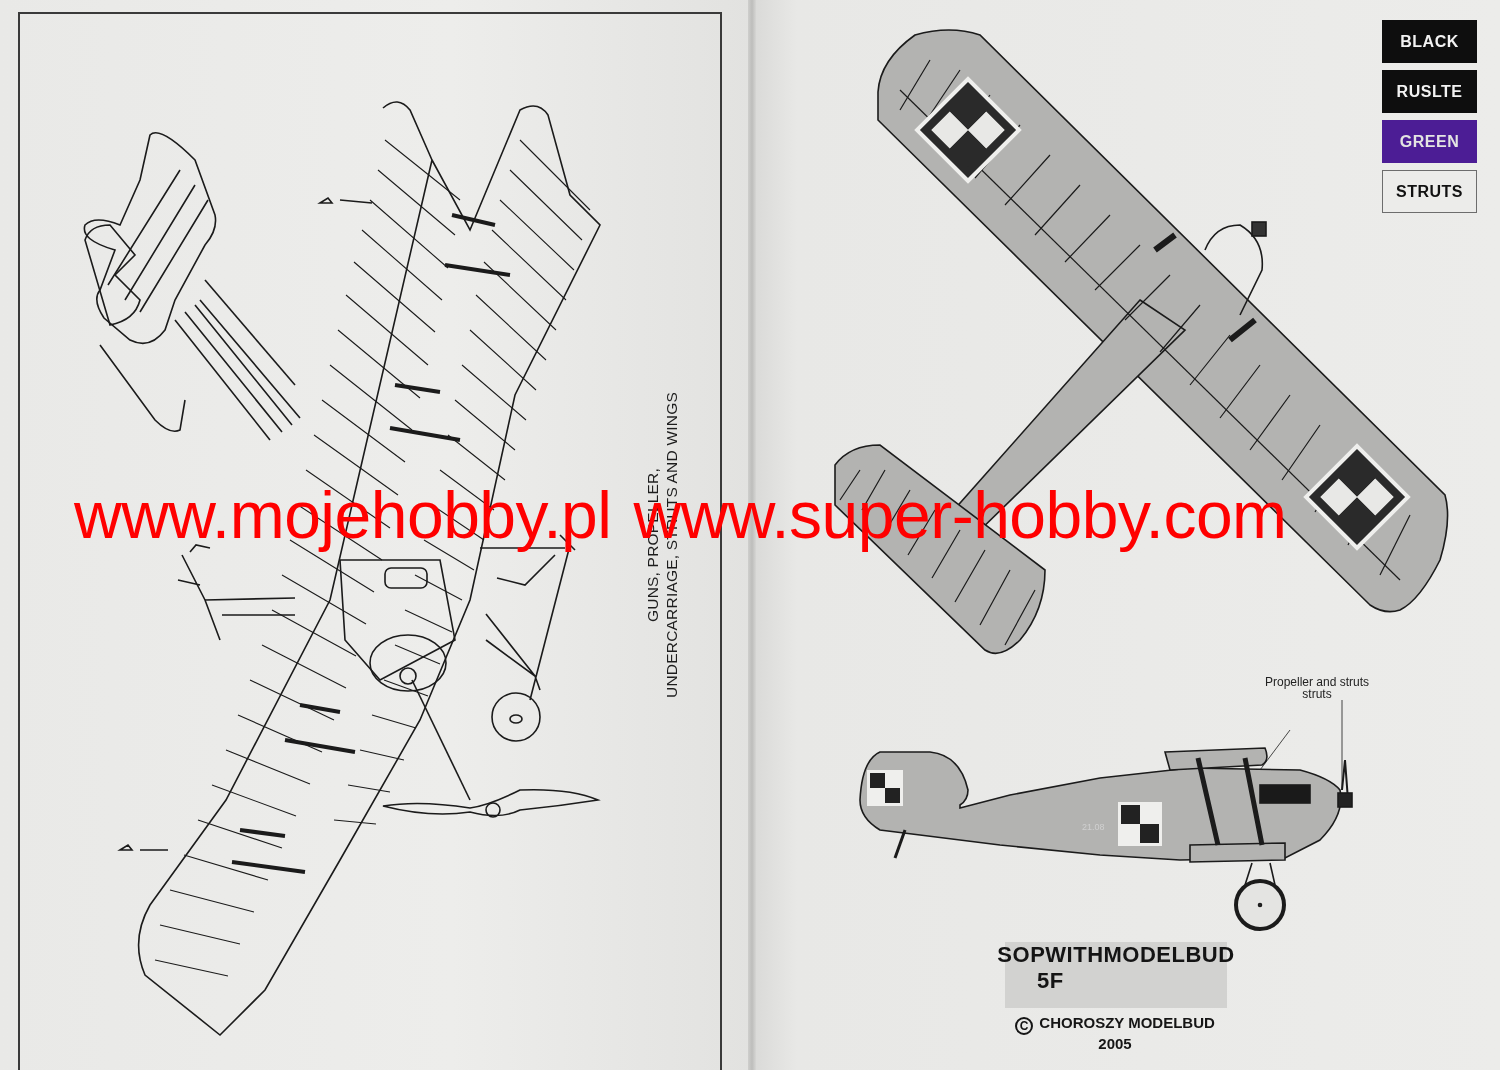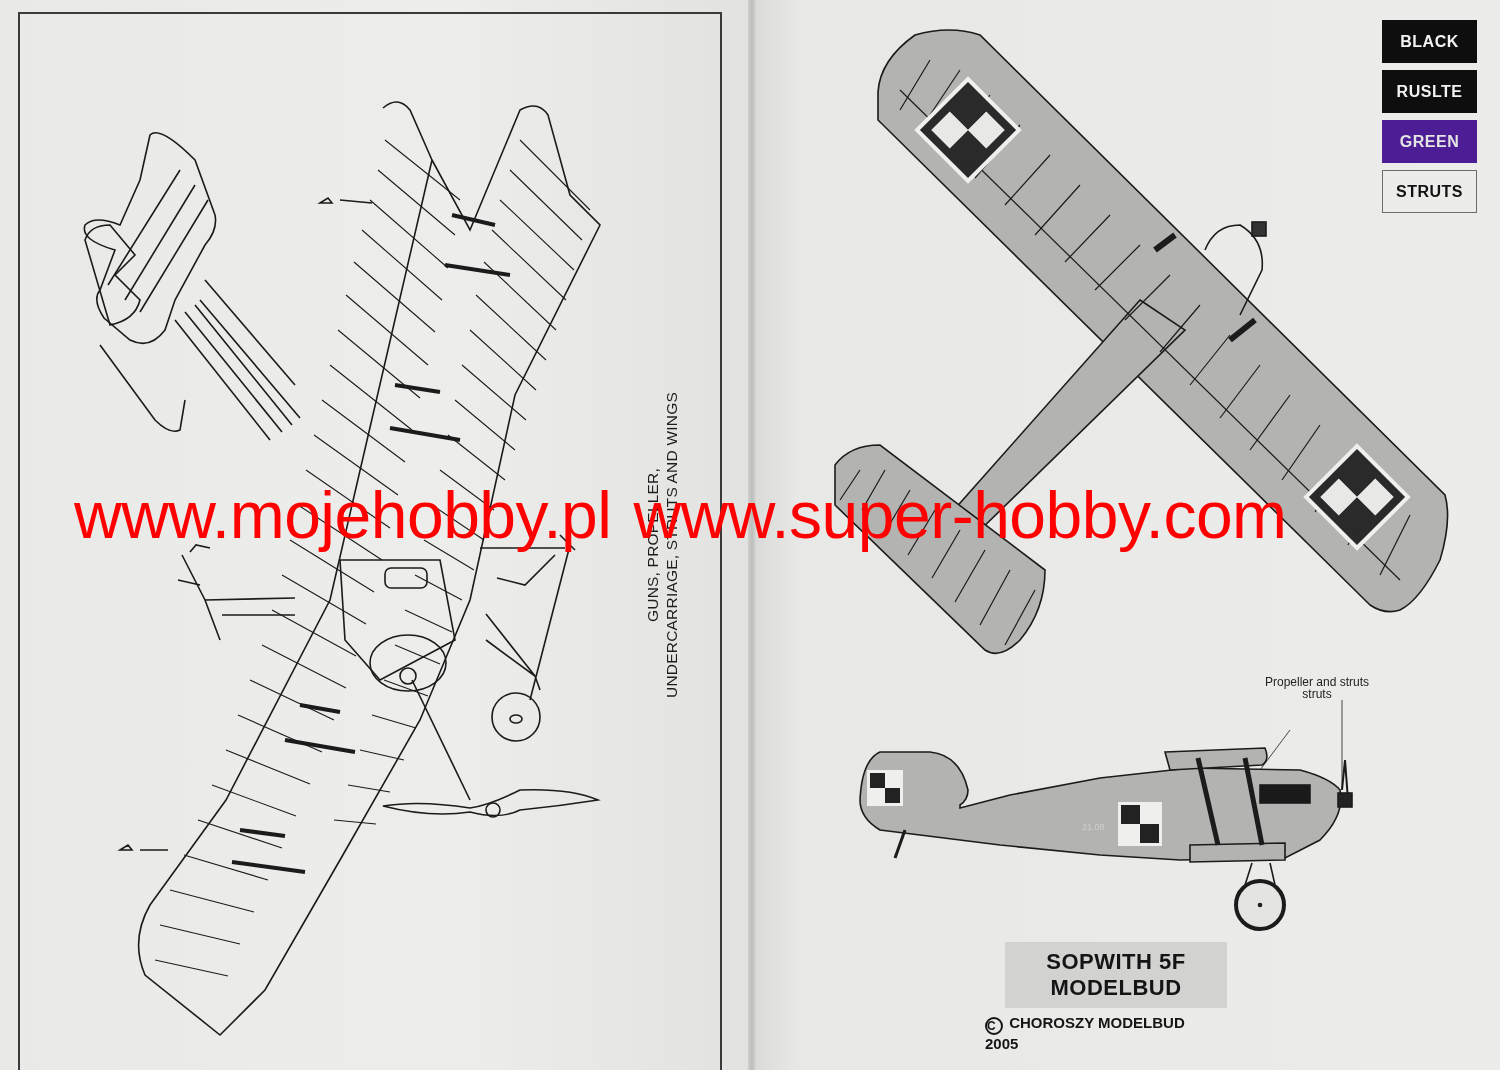--- a/index.html
+++ b/index.html
@@ -40,25 +40,25 @@
     .swatch.black { background:#0e0e0e; color:#f2f2f2; }
     .swatch.rust { background:#0e0e0e; color:#f2f2f2; }
     .swatch.green { background:#4c1d95; color:#e4e4e2; }
     .swatch.metal { background:#ececea; color:#111; border:1.5px solid #6d6d6d; }
     .note {
       position:absolute; left:1258px; top:676px; width:118px; text-align:center;
       font-size:12px; line-height:12px; color:#222;
     }
     .title-box {
       position:absolute; left:1005px; top:942px; width:222px; height:66px;
-      background:#d2d2d0; text-align:center; display:flex; flex-direction:column; justify-content:center;
+      background:#d2d2d0; text-align:center; display:flex; flex-direction:row; justify-content:center;
     }
     .title-box span { font-weight:bold; font-size:22px; line-height:26px; color:#141414; letter-spacing:0.5px; }
     .credit {
-      position:absolute; left:985px; top:1014px; width:260px; 
+      position:absolute; left:985px; top:1014px; width:260px; text-align:center;
       font-weight:bold; font-size:15px; line-height:18px; color:#151515;
     }
     .credit .copy {
       display:inline-block; width:18px; height:18px; border:2px solid #151515; border-radius:50%;
       box-sizing:border-box; font-size:12px; line-height:14px; vertical-align:-2px; margin-right:2px;
     }
     .watermark {
       position:absolute; top:470px; left:74px; white-space:nowrap;
       font-size:66px; line-height:90px; color:#ff0000; letter-spacing:-0.5px;
     }

